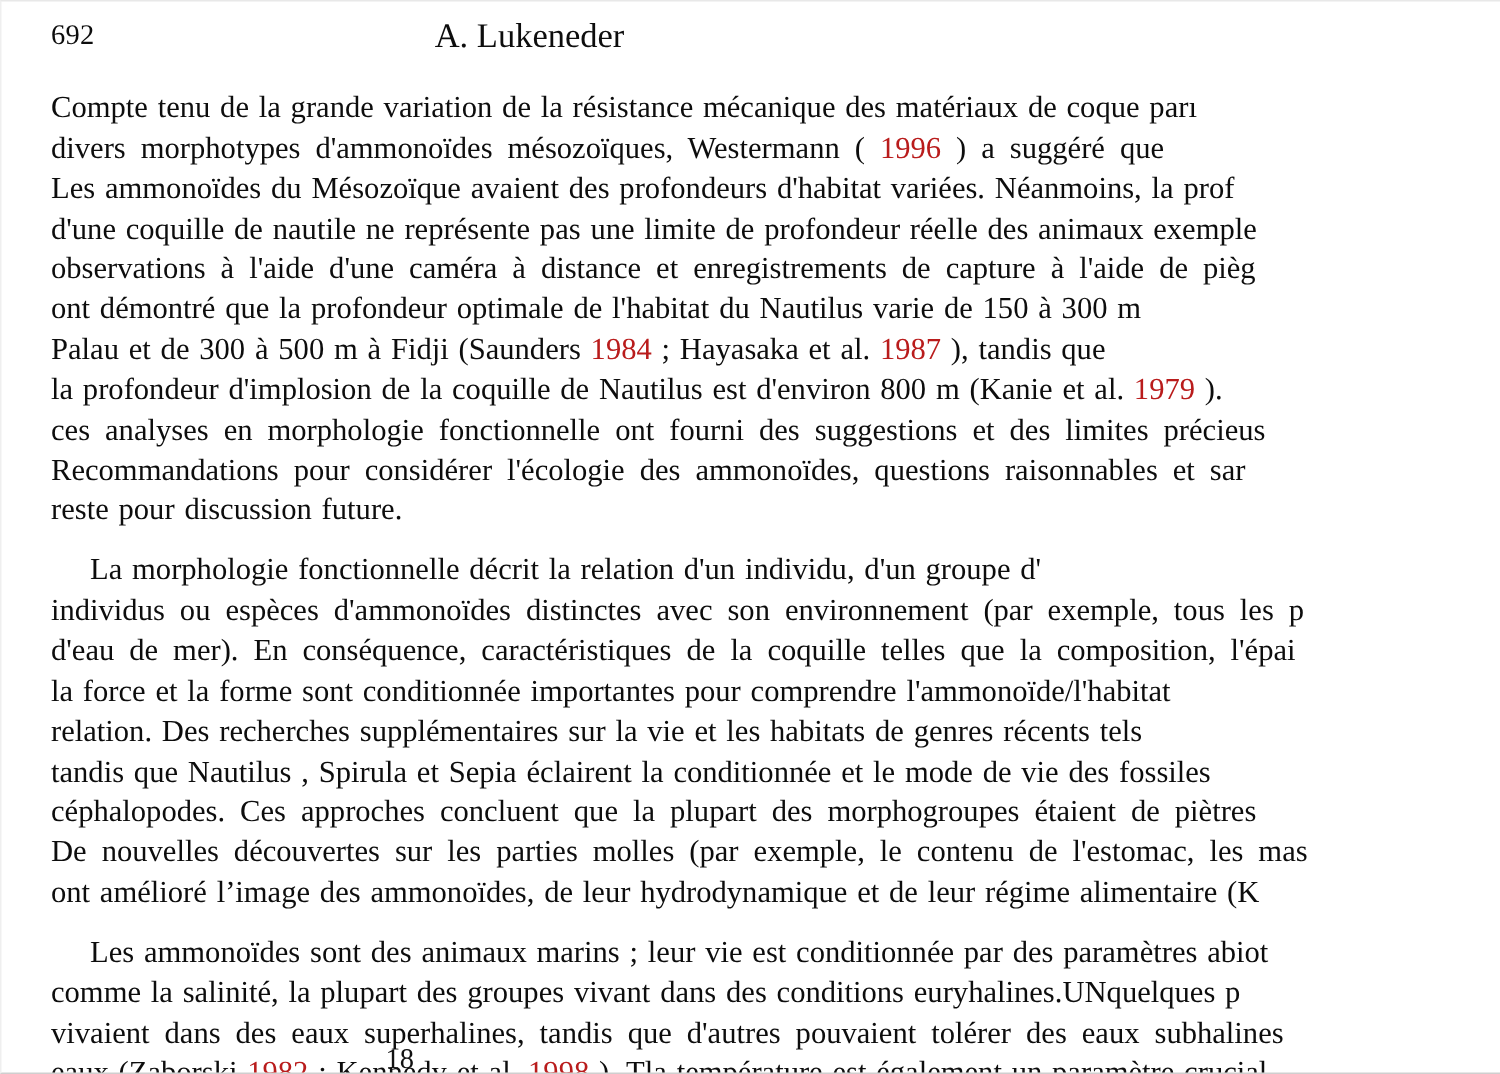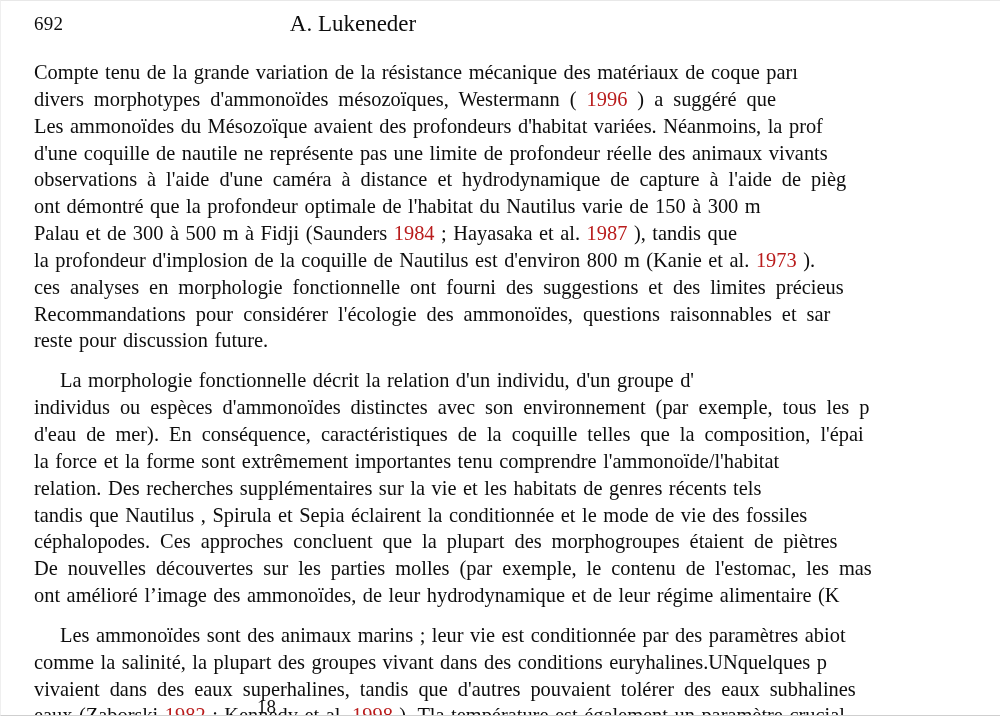--- a/index.html
+++ b/index.html
@@ -103,33 +103,33 @@
 
   <div class="running-head">
     <div class="folio">692</div>
     <div class="head-author">A. Lukeneder</div>
   </div>
 
   <div class="textblock" id="textblock">
       <div class="ln justified"><span>Compte tenu de la grande variation de la résistance mécanique des matériaux de coque parı</span></div>
       <div class="ln wide"><span>divers morphotypes d'ammonoïdes mésozoïques, Westermann ( </span><span class="cite">1996</span><span> ) a suggéré que</span></div>
       <div class="ln justified"><span>Les ammonoïdes du Mésozoïque avaient des profondeurs d'habitat variées. Néanmoins, la prof</span></div>
-      <div class="ln justified"><span>d'une coquille </span><span class="it">de nautile</span><span> ne représente pas une limite de profondeur réelle des animaux vivants</span></div>
-      <div class="ln wide"><span>observations à l'aide d'une caméra à distance et hydrodynamique de capture à l'aide de pièg</span></div>
+      <div class="ln justified"><span>d'une coquille </span><span class="it">de nautile</span><span> ne représente pas une limite de profondeur réelle des animaux exemple</span></div>
+      <div class="ln wide"><span>observations à l'aide d'une caméra à distance et enregistrements de capture à l'aide de pièg</span></div>
       <div class="ln justified"><span>ont démontré que la profondeur optimale de l'habitat du </span><span class="it">Nautilus</span><span> varie de 150 à 300 m</span></div>
       <div class="ln justified"><span>Palau et de 300 à 500 m à Fidji (Saunders </span><span class="cite">1984</span><span> ; Hayasaka et al. </span><span class="cite">1987</span><span> ), tandis que</span></div>
-      <div class="ln justified"><span>la profondeur d'implosion de la coquille de </span><span class="it">Nautilus</span><span> est d'environ 800 m (Kanie et al. </span><span class="cite">1973</span><span> ).</span></div>
+      <div class="ln justified"><span>la profondeur d'implosion de la coquille de </span><span class="it">Nautilus</span><span> est d'environ 800 m (Kanie et al. </span><span class="cite">1979</span><span> ).</span></div>
       <div class="ln wide"><span>ces analyses en morphologie fonctionnelle ont fourni des suggestions et des limites précieus</span></div>
       <div class="ln wide"><span>Recommandations pour considérer l'écologie des ammonoïdes, questions raisonnables et sar</span></div>
       <div class="ln justified"><span>reste pour discussion future.</span></div>
       <div class="gap"></div>
       <div class="ln justified"><span class="indent"></span><span>La morphologie fonctionnelle décrit la relation d'un individu, d'un groupe d'</span></div>
       <div class="ln wide"><span>individus ou espèces d'ammonoïdes distinctes avec son environnement (par exemple, tous les p</span></div>
       <div class="ln wide"><span>d'eau de mer). En conséquence, caractéristiques de la coquille telles que la composition, l'épai</span></div>
-      <div class="ln justified"><span>la force et la forme sont extrêmement importantes tenu comprendre l'ammonoïde/l'habitat</span></div>
+      <div class="ln justified"><span>la force et la forme sont conditionnée importantes pour comprendre l'ammonoïde/l'habitat</span></div>
       <div class="ln justified"><span>relation. Des recherches supplémentaires sur la vie et les habitats de genres récents tels</span></div>
       <div class="ln justified"><span>tandis que </span><span class="it">Nautilus</span><span> , </span><span class="it">Spirula</span><span> et </span><span class="it">Sepia</span><span> éclairent la conditionnée et le mode de vie des fossiles</span></div>
       <div class="ln wide"><span>céphalopodes. Ces approches concluent que la plupart des morphogroupes étaient de piètres</span></div>
       <div class="ln wide"><span>De nouvelles découvertes sur les parties molles (par exemple, le contenu de l'estomac, les mas</span></div>
       <div class="ln justified"><span>ont amélioré l’image des ammonoïdes, de leur hydrodynamique et de leur régime alimentaire (K</span></div>
       <div class="gap"></div>
       <div class="ln justified"><span class="indent"></span><span>Les ammonoïdes sont des animaux marins ; leur vie est conditionnée par des paramètres abiot</span></div>
       <div class="ln justified"><span>comme la salinité, la plupart des groupes vivant dans des conditions euryhalines.UNquelques p</span></div>
       <div class="ln wide"><span>vivaient dans des eaux superhalines, tandis que d'autres pouvaient tolérer des eaux subhalines</span></div>
       <div class="ln justified"><span>eaux (Zaborski </span><span class="cite">1982</span><span> ; Kennedy et al. </span><span class="cite">1998</span><span> ). Tla température est également un paramètre crucial</span></div>

